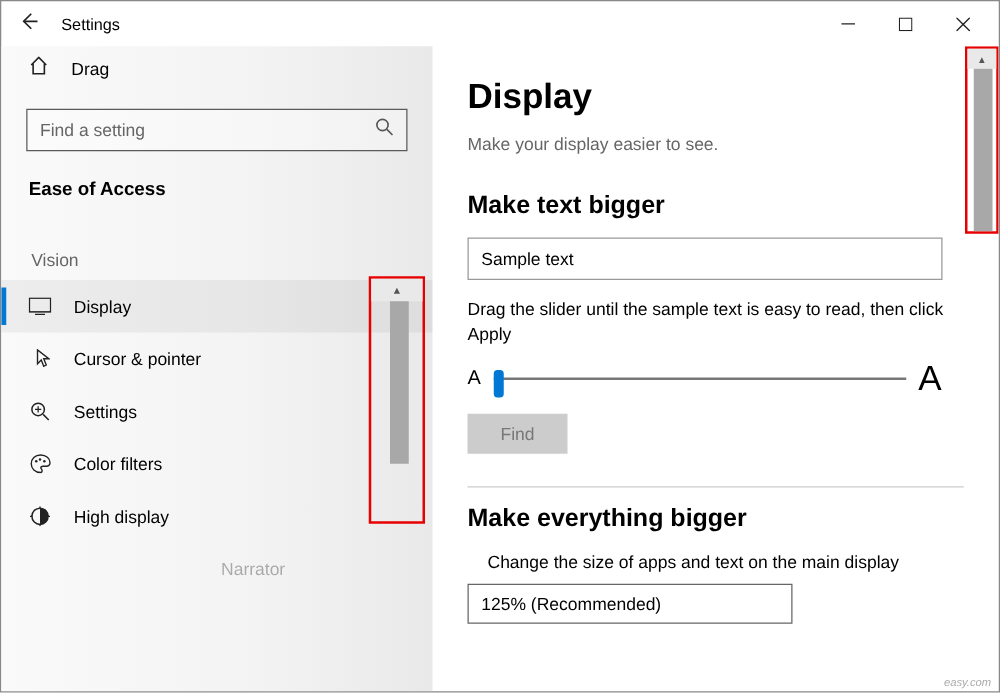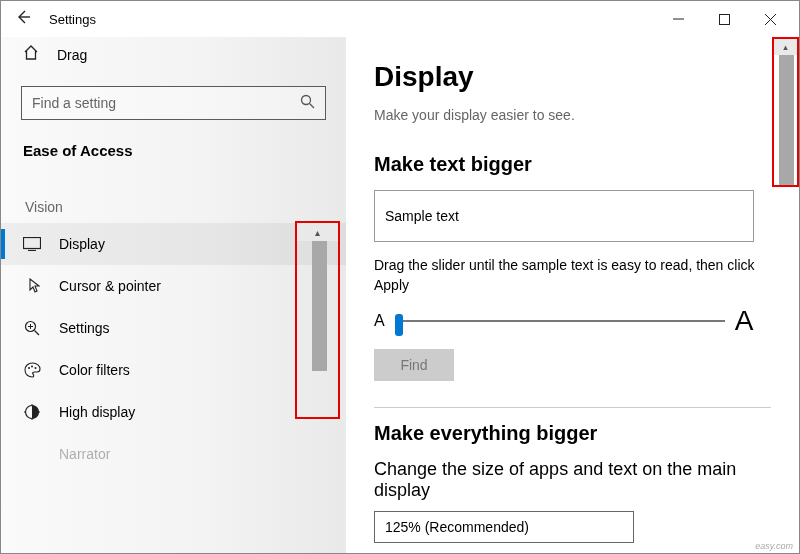--- a/index.html
+++ b/index.html
@@ -24,31 +24,31 @@
     .nav-item .icon { width: 18px; display: flex; justify-content: center; }
     .nav-item.selected { background: rgba(0,0,0,0.05); }
     .nav-item.selected::before { content: ""; position: absolute; left: 0; top: 6px; bottom: 6px; width: 4px; background: #0078d4; }
     .sb-scroll { position: absolute; top: 184px; right: 6px; width: 45px; height: 198px; border: 2px solid #e70000; }
     .sb-scroll .arrow { height: 18px; background: #e9e9e9; display:flex; align-items:center; justify-content:center; font-size:10px; color:#555; }
     .sb-scroll .thumb { position: absolute; top: 18px; left: 15px; width: 15px; height: 130px; background: #a8a8a8; }
     .content { flex: 1; padding: 18px 28px 0 28px; position: relative; overflow: hidden; }
     .page-title { font-size: 28px; font-weight: 600; margin: 6px 0 14px 0; }
     .subtitle { font-size: 14px; color: #666; margin-bottom: 30px; }
     .sec-title { font-size: 20px; font-weight: 600; margin: 14px 0 14px 0; }
-    .sample-box { border: 1px solid #999; height: 52px; display: flex; align-items: center; padding: 0 10px; font-size: 14px; width: 380px; background: #fff; }
+    .sample-box { border: 1px solid #999; height: 34px; display: flex; align-items: center; padding: 0 10px; font-size: 14px; width: 380px; background: #fff; }
     .slider-desc { font-size: 14px; margin: 14px 0 10px 0; line-height: 1.4; }
     .slider-row { display: flex; align-items: center; gap: 10px; margin-bottom: 12px; }
     .small-a { font-size: 16px; }
     .big-a { font-size: 28px; }
     .slider { position: relative; width: 330px; height: 20px; }
     .slider .track { position: absolute; top: 9px; left: 0; right: 0; height: 2px; background: #777; }
     .slider .thumb2 { position: absolute; left: 0; top: 3px; width: 8px; height: 22px; background: #0078d4; border-radius: 3px; }
     .apply-btn { width: 80px; height: 32px; background: #ccc; color: #777; border: none; font-size: 14px; cursor: not-allowed; }
     .divider { border-top: 1px solid #ccc; margin: 26px 0 14px 0; }
-    .desc2 { font-size: 18px; margin: 10px 0 10px 0; }
+    .desc2 { font-size: 14px; margin: 10px 0 10px 16px; }
     .dropdown { width: 260px; height: 32px; border: 1px solid #666; display: flex; align-items: center; padding: 0 10px; font-size: 14px; position: relative; }
     .ct-scroll { position: absolute; top: 0; right: 0; width: 27px; height: 150px; border: 2px solid #e70000; }
     .ct-scroll .arrow { height: 16px; background: #e9e9e9; display:flex; align-items:center; justify-content:center; font-size:9px; color:#555;}
     .ct-scroll .thumb3 { position: absolute; top: 16px; left: 5px; width: 15px; height: 130px; background: #a8a8a8; }
     .watermark { position: absolute; right: 6px; bottom: 2px; font-size: 9px; color: #aaa; font-style: italic; }
   </style>
 </head>
 <body>
 
 <div class="titlebar">
@@ -148,21 +148,21 @@
             <circle cx="8" cy="8" r="6.5" fill="none" stroke="#222" stroke-width="1.2"></circle>
             <path d="M8 1.5 A6.5 6.5 0 0 1 8 14.5 Z" fill="#222"></path>
             <line x1="8" y1="0" x2="8" y2="2" stroke="#222"></line>
             <line x1="8" y1="14" x2="8" y2="16" stroke="#222"></line>
             <line x1="0" y1="8" x2="2" y2="8" stroke="#222"></line>
             <line x1="14" y1="8" x2="16" y2="8" stroke="#222"></line>
           </svg>
         </span>
       <span>High display</span>
     </div>
-    <div class="nav-item" style="opacity:0.3; padding-bottom:0;">
+    <div class="nav-item" style="opacity:0.3; padding-bottom:0;justify-content:center;">
       <span class="icon"></span>
       <span>Narrator</span>
     </div>
 
     <div class="sb-scroll">
       <div class="arrow">▴</div>
       <div class="thumb"></div>
     </div>
   </div>
 

